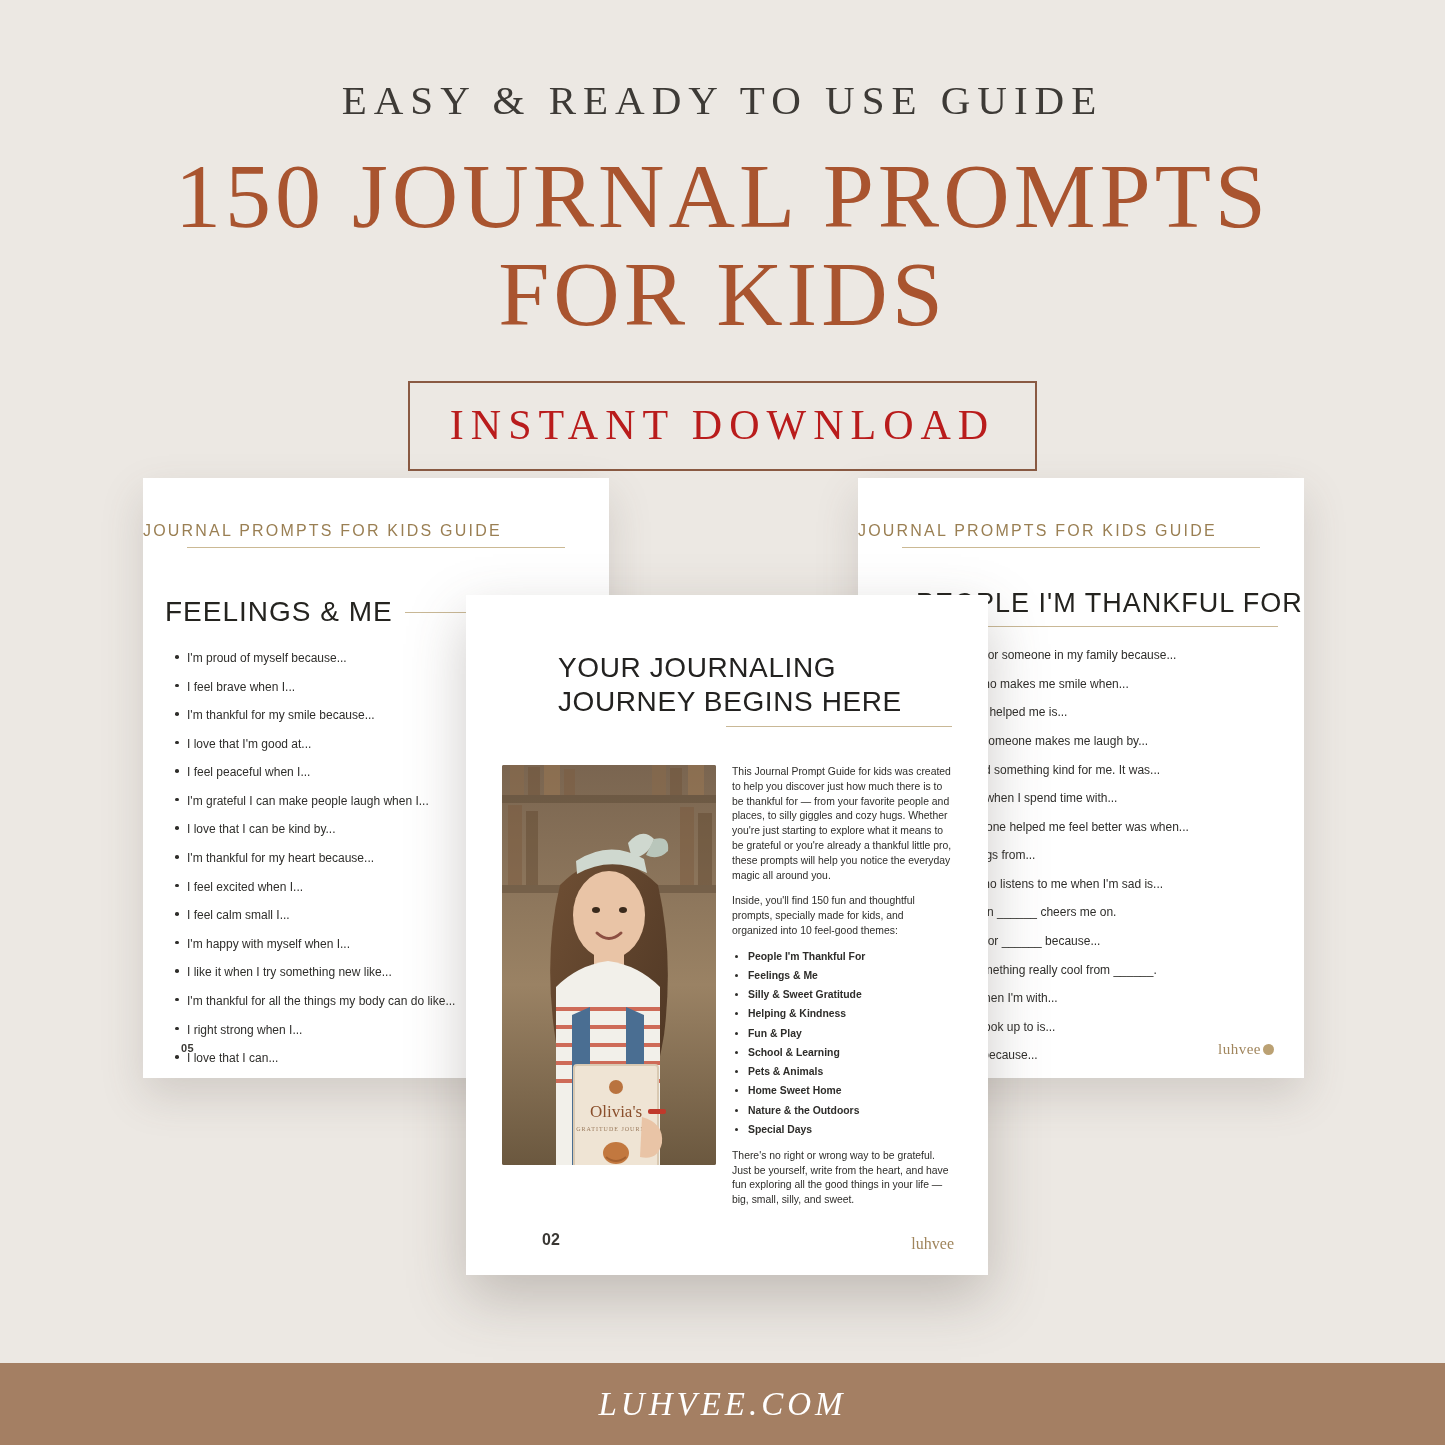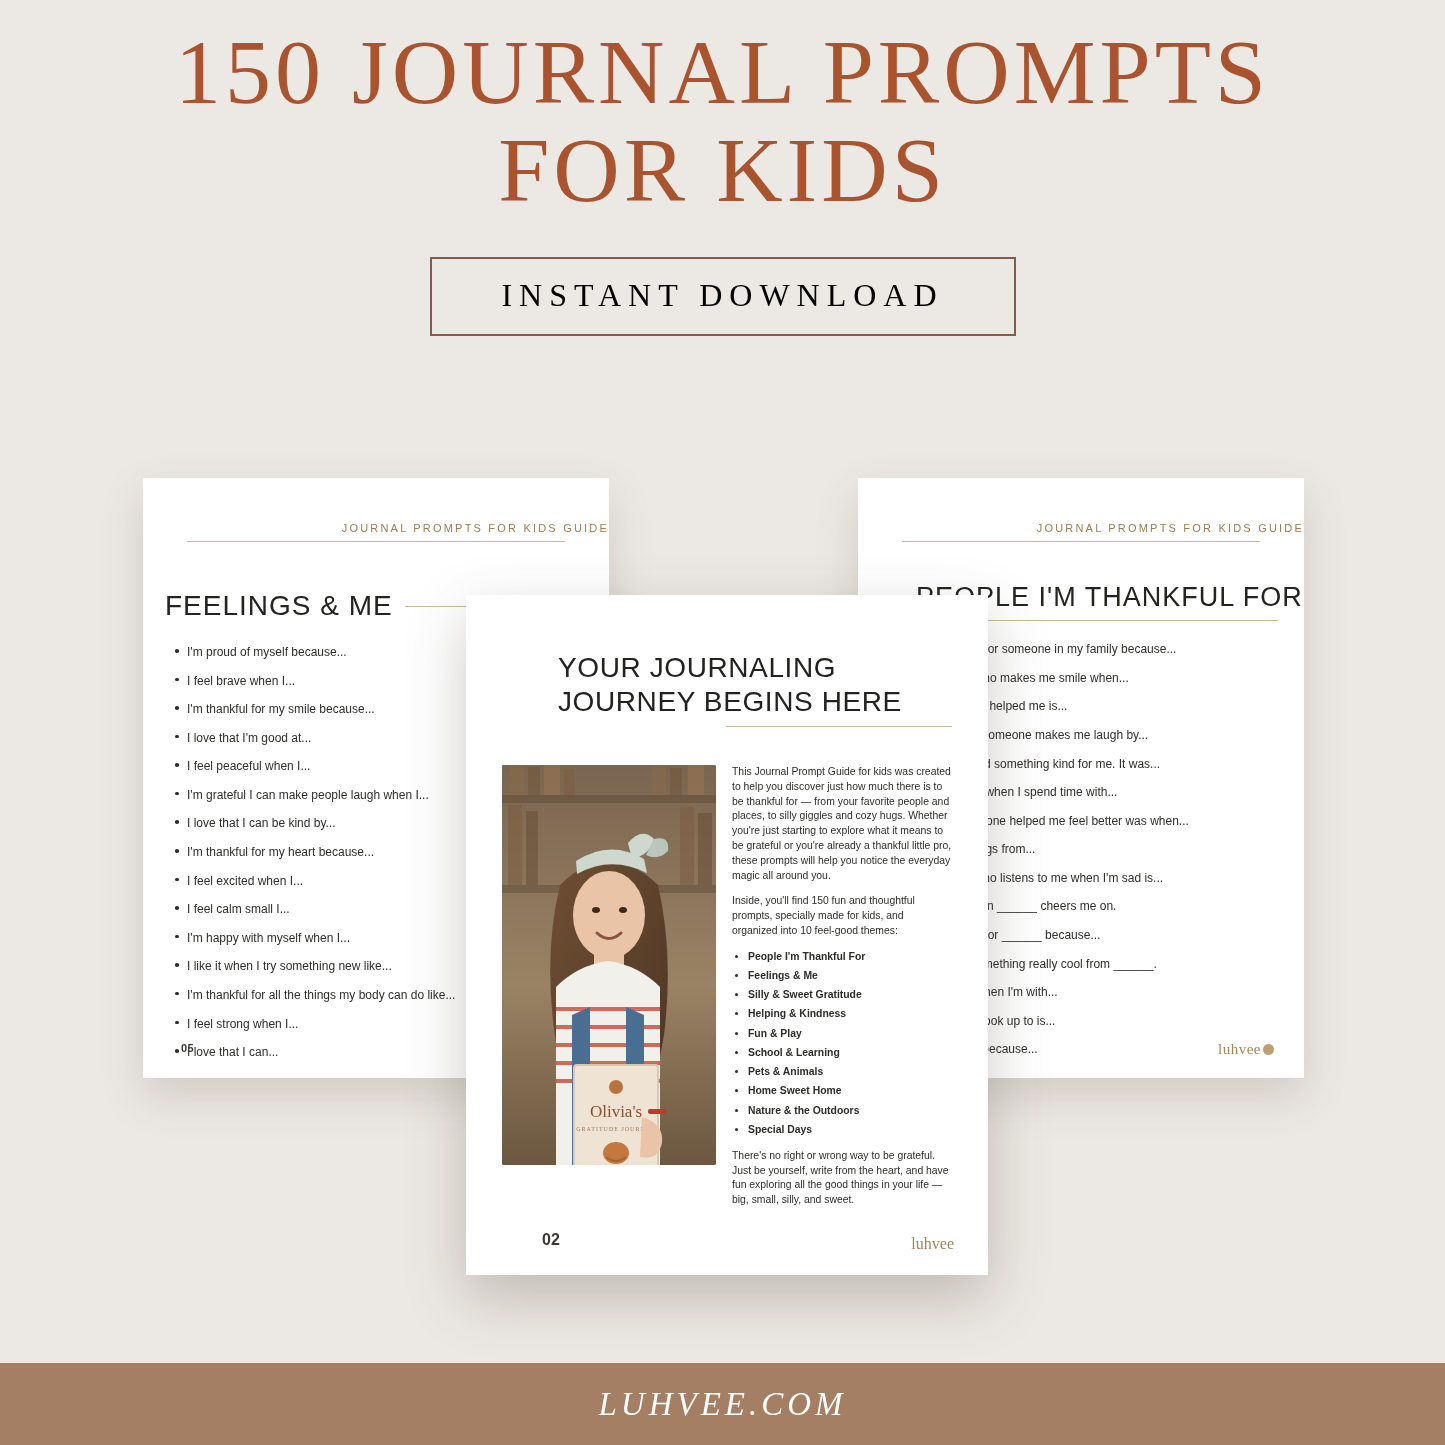--- a/index.html
+++ b/index.html
@@ -44,23 +44,23 @@
     justify-content: center;
   }
   .cta-box {
     border: 2px solid #8a5a43;
     padding: 18px 40px 20px;
     min-width: 586px;
     text-align: center;
   }
   .cta-text {
     font-family: "Liberation Serif", serif;
-    font-size: 32px;
+    font-size: 42px;
     letter-spacing: 7px;
-    color: #000000;
+    color: #b91c1c;
   }
 
   
   .stage {
     position: absolute;
     top: 470px;
     left: 0;
     width: 1445px;
     height: 830px;
   }
@@ -88,23 +88,23 @@
   
   .page-front {
     left: 466px;
     top: 125px;
     width: 522px;
     height: 680px;
     box-shadow: 0 22px 55px rgba(80, 70, 60, 0.28);
   }
 
   .doc-head {
-    text-align: right;
+    text-align: left;
     font-family: "Liberation Sans", sans-serif;
-    font-size: 11px;
+    font-size: 16px;
     letter-spacing: 2.2px;
     color: #9a7f53;
     padding-top: 44px;
   }
   .doc-head-rule {
     height: 1px;
     background: #cbb994;
     margin: 7px 44px 0;
   }
 
@@ -283,20 +283,21 @@
     font-family: "Liberation Serif", serif;
     font-size: 33px;
     letter-spacing: 4px;
     font-style: italic;
   }
 </style>
 </head>
 <body>
 
 <div class="hero">
+  <div class="eyebrow">EASY &amp; READY TO USE GUIDE</div>
   <div class="headline">
     <span>150 JOURNAL PROMPTS</span>
     <span class="line2">FOR KIDS</span>
   </div>
   <div class="cta-wrap">
     <div class="cta-box">
       <span class="cta-text">INSTANT DOWNLOAD</span>
     </div>
   </div>
 </div>
@@ -317,21 +318,21 @@
       <li>I love that I'm good at...</li>
       <li>I feel peaceful when I...</li>
       <li>I'm grateful I can make people laugh when I...</li>
       <li>I love that I can be kind by...</li>
       <li>I'm thankful for my heart because...</li>
       <li>I feel excited when I...</li>
       <li>I feel calm small I...</li>
       <li>I'm happy with myself when I...</li>
       <li>I like it when I try something new like...</li>
       <li>I'm thankful for all the things my body can do like...</li>
-      <li>I feel strong when I...</li>
+      <li>I right strong when I...</li>
       <li>I love that I can...</li>
     </ul>
     <div class="page-num">05</div>
   </div>
 
   <div class="page page-right">
     <div class="doc-head">JOURNAL PROMPTS FOR KIDS GUIDE</div>
     <div class="doc-head-rule"></div>
     <div class="title-block">
       <div class="doc-title">PEOPLE I'M THANKFUL FOR</div>

